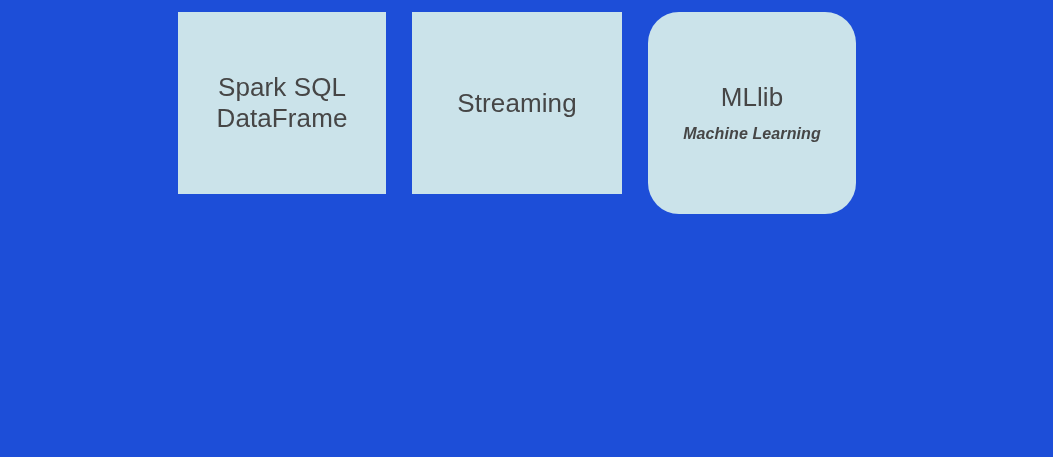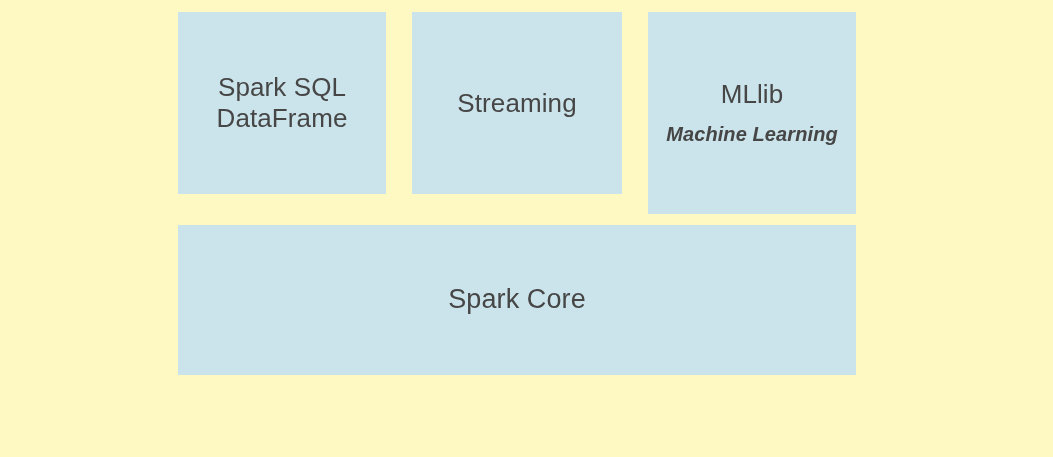--- a/index.html
+++ b/index.html
@@ -9,21 +9,21 @@
     background: #ffffff;
   }
   body {
     font-family: "Liberation Sans", sans-serif;
     -webkit-font-smoothing: antialiased;
   }
   #canvas {
     position: relative;
     width: 1053px;
     height: 457px;
-    background: #fef9c3;
+    background: #1d4ed8;
     overflow: hidden;
   }
   .block {
     position: absolute;
     box-sizing: border-box;
     display: flex;
     flex-direction: column;
     align-items: center;
     justify-content: center;
     text-align: center;
@@ -31,35 +31,35 @@
     line-height: 1.18;
     user-select: none;
   }
   .block .title {
     font-size: 26px;
     font-weight: 400;
     letter-spacing: 0.1px;
     white-space: pre-line;
   }
   .block .subtitle {
-    font-size: 20px;
+    font-size: 16px;
     font-style: italic;
     font-weight: 700;
     letter-spacing: 0.1px;
     margin-top: 13px;
   }
   
   #block-spark-sql {
     left: 178px;  top: 12px;  width: 208px;  height: 182px;
   }
   #block-streaming {
     left: 412px;  top: 12px;  width: 210px;  height: 182px;
   }
   #block-mllib {
-    left: 648px;  top: 12px;  width: 208px;  height: 202px;
+    left: 648px;  top: 12px;  width: 208px;  height: 202px; border-radius: 31px;
   }
   
   #block-spark-core {
     left: 178px;  top: 225px;  width: 678px;  height: 150px;
   }
   #block-spark-core .title {
     font-size: 27px;
   }
 </style>
 </head>
@@ -74,17 +74,14 @@
 
   <div class="block" id="block-streaming" style="background:#cbe3ea;align-items:center;">
     <div class="title">Streaming</div>
   </div>
 
   <div class="block" id="block-mllib" style="background:#cbe3ea;">
     <div class="title">MLlib</div>
     <div class="subtitle">Machine Learning</div>
   </div>
 
-  <div class="block" id="block-spark-core" style="background:#cbe3ea;">
-    <div class="title">Spark Core</div>
-  </div>
 
 </div>
 
 </body></html>

